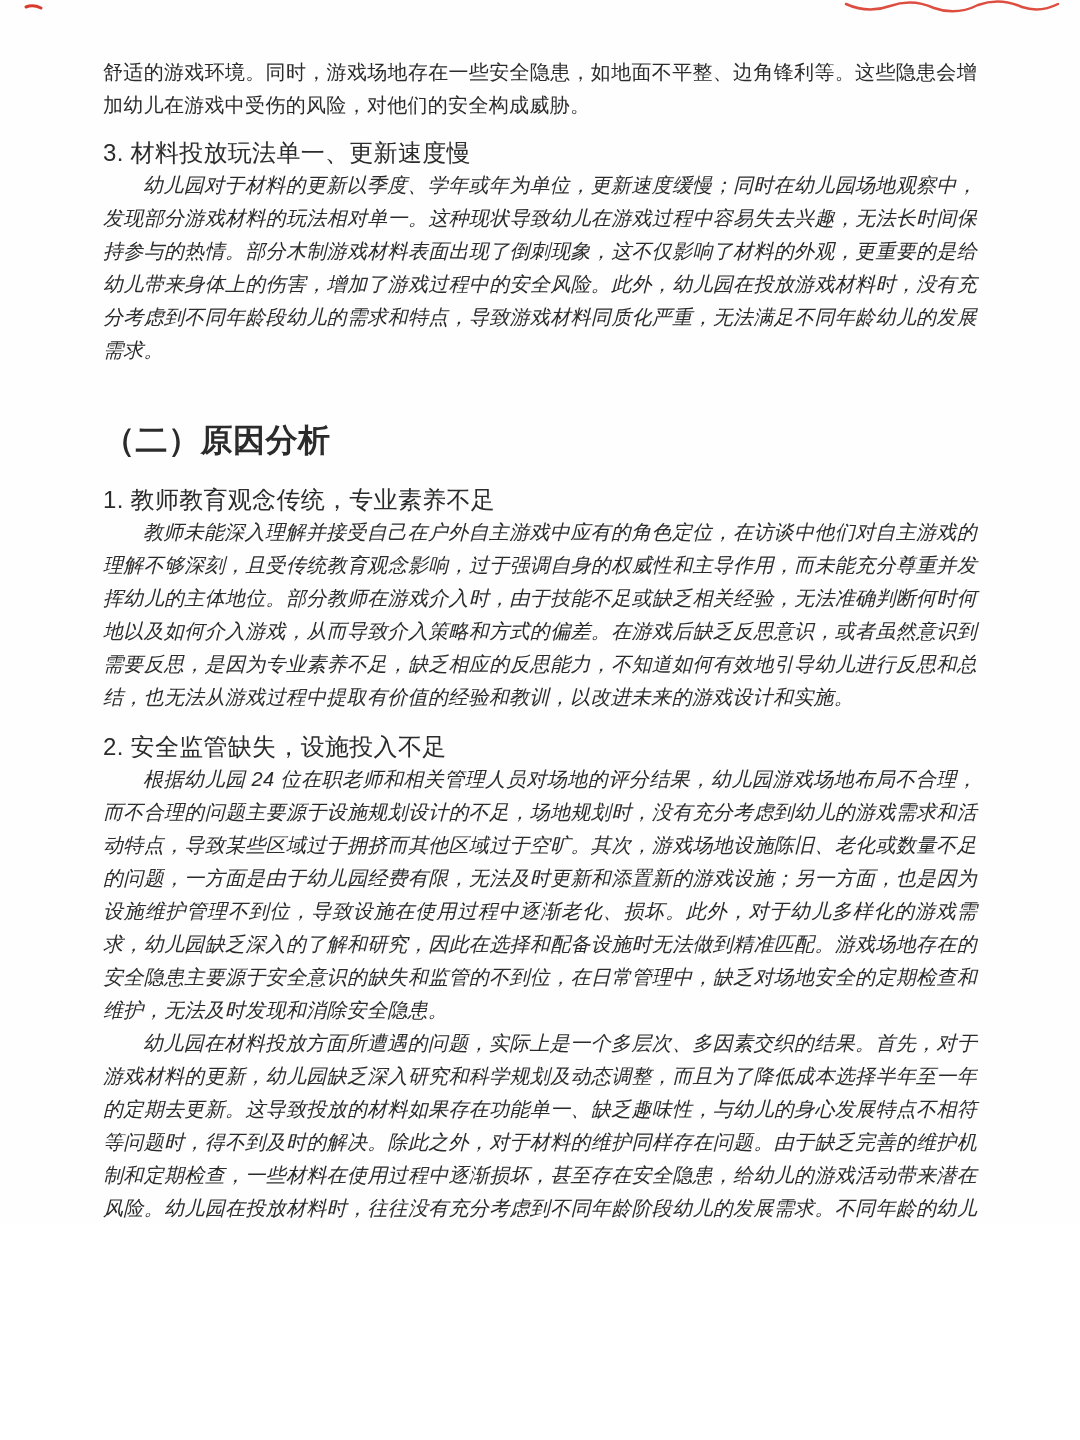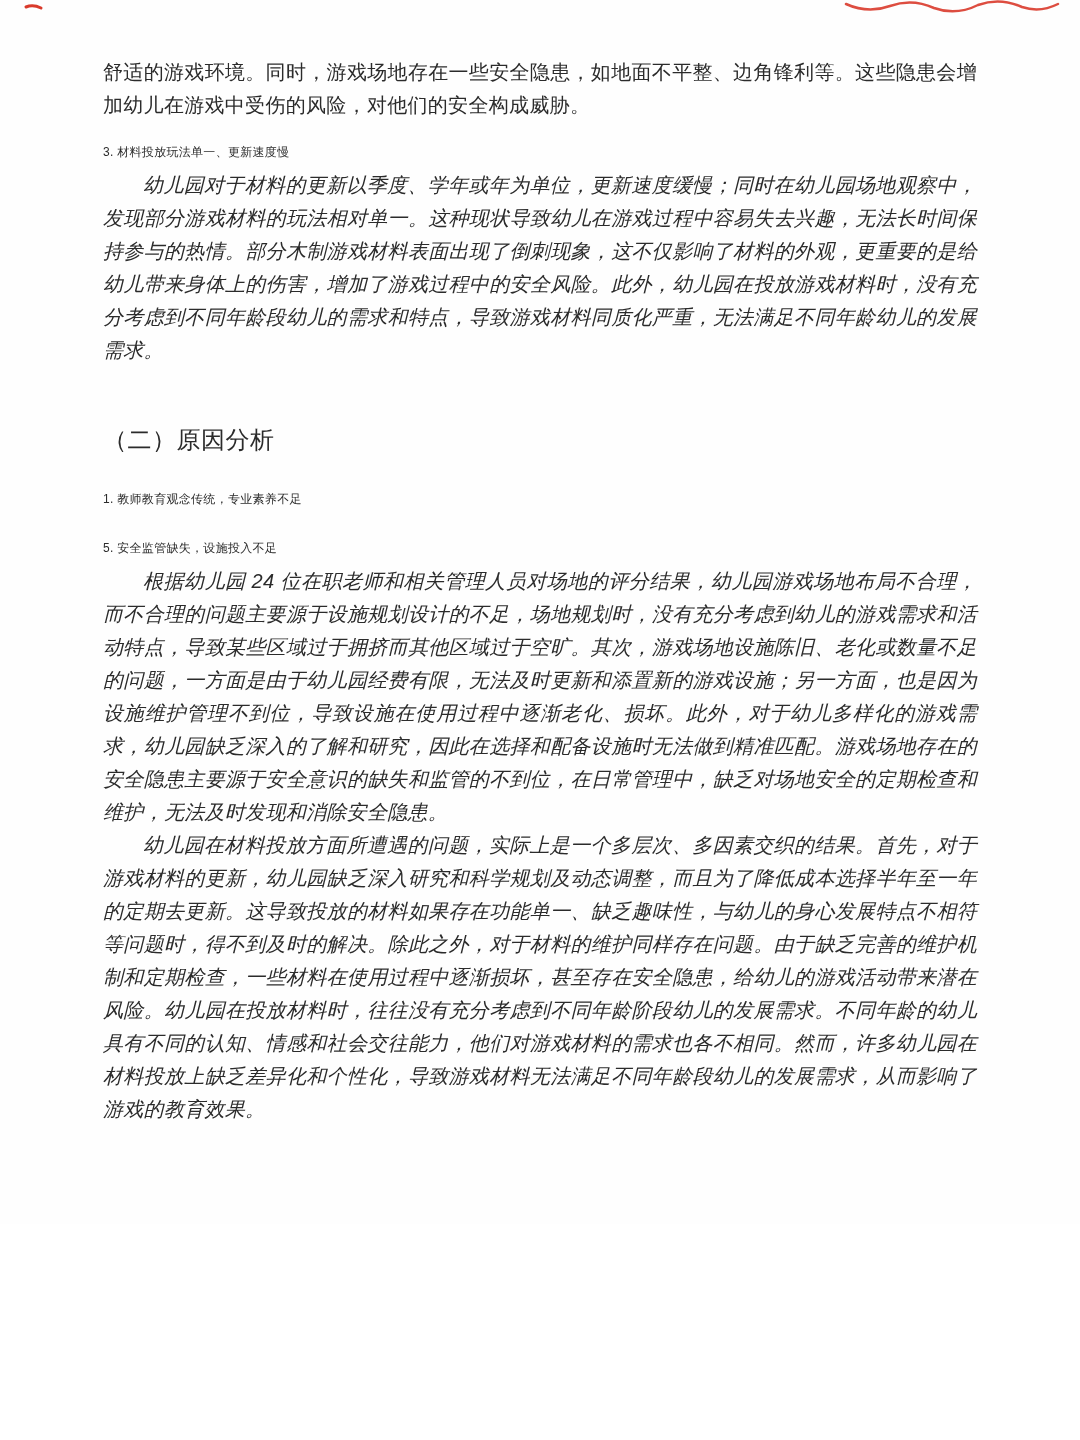--- a/index.html
+++ b/index.html
@@ -25,33 +25,33 @@
     text-align: justify;
     text-align-last: left;
     letter-spacing: 0.3px;
   }
   .indented {
     text-indent: 2em;
     font-style: italic;
   }
   .numbered-heading {
     margin: 14px 0 0 0;
-    font-size: 12px;
+    font-size: 24px;
     line-height: 33px;
     font-weight: 400;
     letter-spacing: 0.3px;
   }
   .numbered-heading.tight {
     margin-top: 16px;
   }
   .section-heading {
     margin: 56px 0 26px 0;
-    font-size: 24px;
+    font-size: 32px;
     line-height: 34px;
-    font-weight: 400;
+    font-weight: 700;
     letter-spacing: 0.5px;
   }
   .pen-marks {
     position: absolute;
     top: 0;
     left: 0;
     width: 1080px;
     height: 24px;
     pointer-events: none;
   }
@@ -69,21 +69,22 @@
   <p class="body-text">舒适的游戏环境。同时，游戏场地存在一些安全隐患，如地面不平整、边角锋利等。这些隐患会增加幼儿在游戏中受伤的风险，对他们的安全构成威胁。</p>
 
   <h3 class="numbered-heading">3. 材料投放玩法单一、更新速度慢</h3>
 
   <p class="body-text indented">幼儿园对于材料的更新以季度、学年或年为单位，更新速度缓慢；同时在幼儿园场地观察中，发现部分游戏材料的玩法相对单一。这种现状导致幼儿在游戏过程中容易失去兴趣，无法长时间保持参与的热情。部分木制游戏材料表面出现了倒刺现象，这不仅影响了材料的外观，更重要的是给幼儿带来身体上的伤害，增加了游戏过程中的安全风险。此外，幼儿园在投放游戏材料时，没有充分考虑到不同年龄段幼儿的需求和特点，导致游戏材料同质化严重，无法满足不同年龄幼儿的发展需求。</p>
 
   <h2 class="section-heading">（二）原因分析</h2>
 
   <h3 class="numbered-heading" style="margin-top:16px;">1. 教师教育观念传统，专业素养不足</h3>
 
+  <p class="body-text indented">教师未能深入理解并接受自己在户外自主游戏中应有的角色定位，在访谈中他们对自主游戏的理解不够深刻，且受传统教育观念影响，过于强调自身的权威性和主导作用，而未能充分尊重并发挥幼儿的主体地位。部分教师在游戏介入时，由于技能不足或缺乏相关经验，无法准确判断何时何地以及如何介入游戏，从而导致介入策略和方式的偏差。在游戏后缺乏反思意识，或者虽然意识到需要反思，是因为专业素养不足，缺乏相应的反思能力，不知道如何有效地引导幼儿进行反思和总结，也无法从游戏过程中提取有价值的经验和教训，以改进未来的游戏设计和实施。</p>
 
-  <h3 class="numbered-heading tight">5. 安全监管缺失，设施投入不足</h3>
+  <h3 class="numbered-heading tight">2. 安全监管缺失，设施投入不足</h3>
 
   <p class="body-text indented">根据幼儿园 24 位在职老师和相关管理人员对场地的评分结果，幼儿园游戏场地布局不合理，而不合理的问题主要源于设施规划设计的不足，场地规划时，没有充分考虑到幼儿的游戏需求和活动特点，导致某些区域过于拥挤而其他区域过于空旷。其次，游戏场地设施陈旧、老化或数量不足的问题，一方面是由于幼儿园经费有限，无法及时更新和添置新的游戏设施；另一方面，也是因为设施维护管理不到位，导致设施在使用过程中逐渐老化、损坏。此外，对于幼儿多样化的游戏需求，幼儿园缺乏深入的了解和研究，因此在选择和配备设施时无法做到精准匹配。游戏场地存在的安全隐患主要源于安全意识的缺失和监管的不到位，在日常管理中，缺乏对场地安全的定期检查和维护，无法及时发现和消除安全隐患。</p>
 
 
   <p class="body-text indented">幼儿园在材料投放方面所遭遇的问题，实际上是一个多层次、多因素交织的结果。首先，对于游戏材料的更新，幼儿园缺乏深入研究和科学规划及动态调整，而且为了降低成本选择半年至一年的定期去更新。这导致投放的材料如果存在功能单一、缺乏趣味性，与幼儿的身心发展特点不相符等问题时，得不到及时的解决。除此之外，对于材料的维护同样存在问题。由于缺乏完善的维护机制和定期检查，一些材料在使用过程中逐渐损坏，甚至存在安全隐患，给幼儿的游戏活动带来潜在风险。幼儿园在投放材料时，往往没有充分考虑到不同年龄阶段幼儿的发展需求。不同年龄的幼儿具有不同的认知、情感和社会交往能力，他们对游戏材料的需求也各不相同。然而，许多幼儿园在材料投放上缺乏差异化和个性化，导致游戏材料无法满足不同年龄段幼儿的发展需求，从而影响了游戏的教育效果。</p>
 
 </div>
 
 </body></html>

